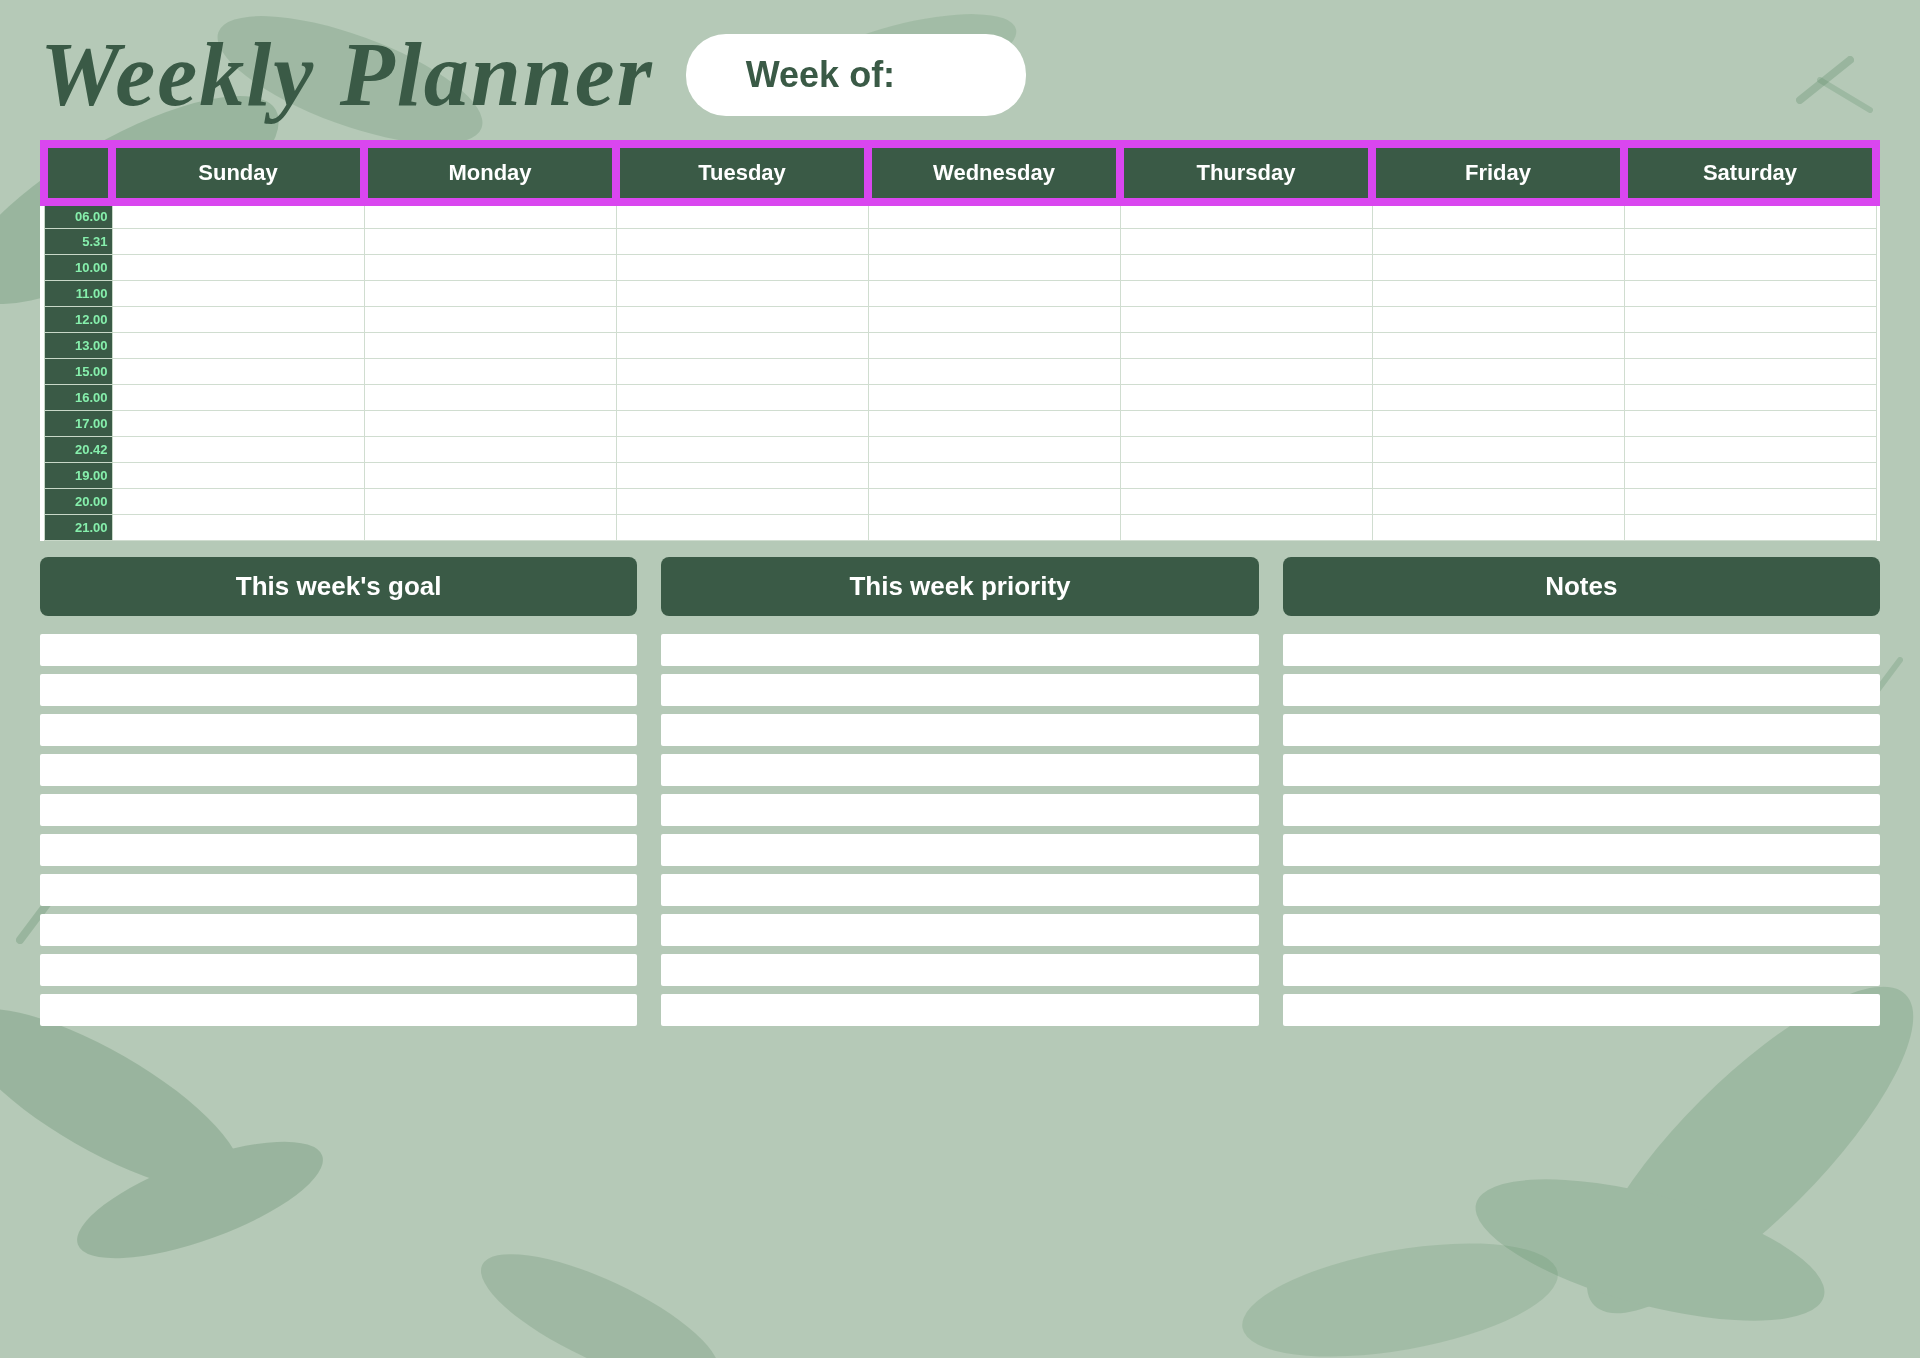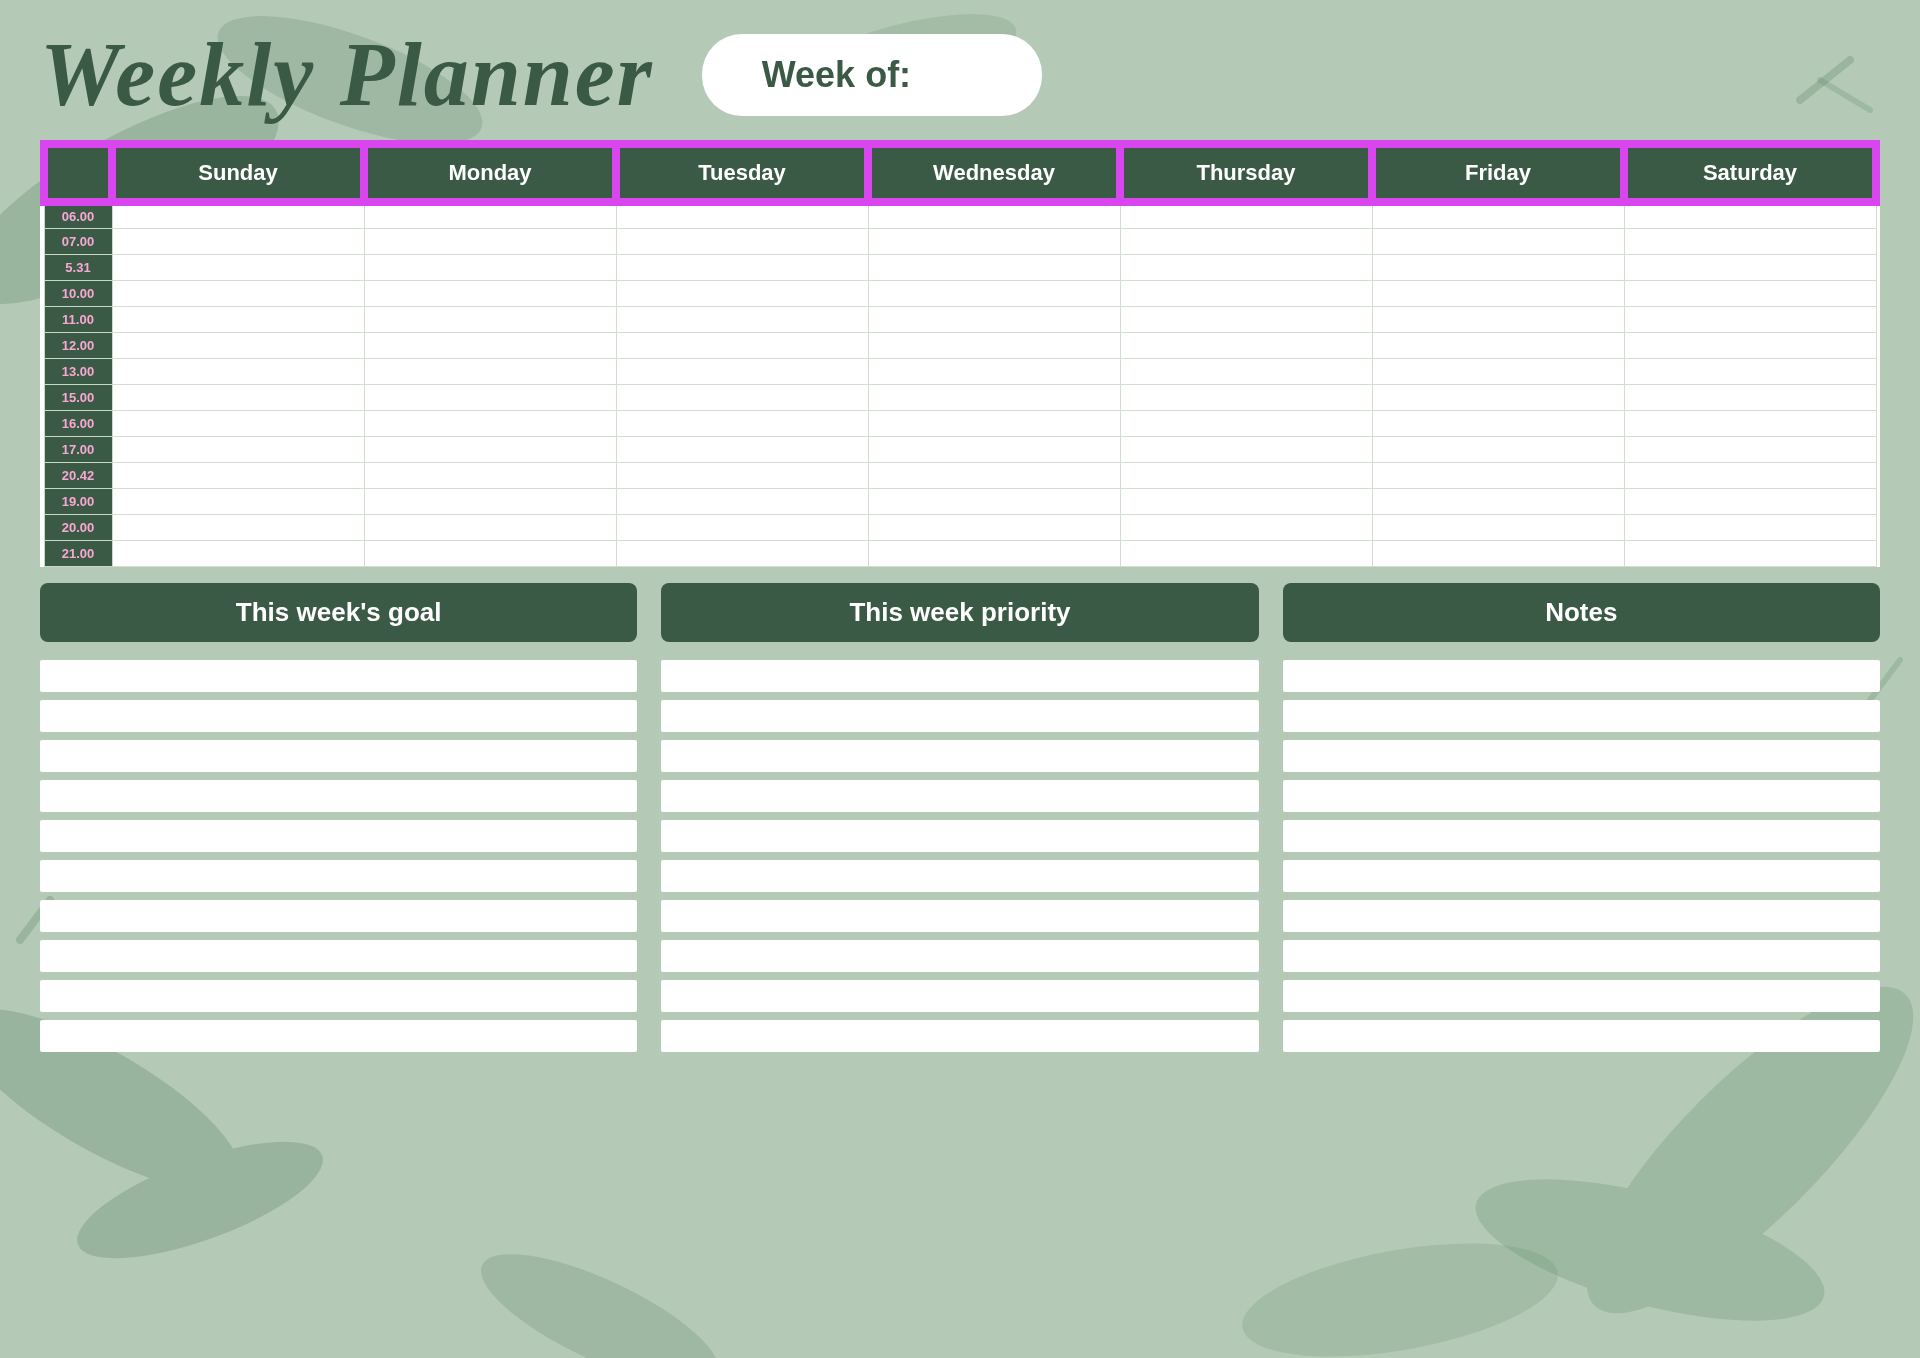--- a/index.html
+++ b/index.html
@@ -28,21 +28,21 @@
       display: flex;
       flex-direction: column;
       gap: 16px;
       height: 100%;
     }
 
     
     .header {
       display: flex;
       align-items: center;
-      gap: 48px;
+      gap: 32px;
       margin-bottom: 4px;
     }
 
     .title {
       font-size: 90px;
       font-weight: 900;
       font-style: italic;
       color: #3a5a46;
       font-family: Georgia, 'Times New Roman', serif;
       letter-spacing: 2px;
@@ -84,24 +84,24 @@
     }
 
     .schedule-table td {
       border: 1px solid #c8d8c8;
       padding: 0;
       height: 26px;
     }
 
     .schedule-table td.time-cell {
       background-color: #3a5a46;
-      color: #f9a8d4;
+      color: #86efac;
       font-size: 13px;
       font-weight: 700;
-      text-align: center;
+      text-align: right;
       padding: 2px 4px;
       width: 68px;
     }
 
     .schedule-table td.day-cell {
       background-color: white;
       border: 1px solid #d0ddd0;
     }
 
     
@@ -209,30 +209,20 @@
           <td class="time-cell">06.00</td>
           <td class="day-cell"></td>
           <td class="day-cell"></td>
           <td class="day-cell"></td>
           <td class="day-cell"></td>
           <td class="day-cell"></td>
           <td class="day-cell"></td>
           <td class="day-cell"></td>
         </tr>
         <tr>
-          <td class="time-cell">07.00</td>
-          <td class="day-cell"></td>
-          <td class="day-cell"></td>
-          <td class="day-cell"></td>
-          <td class="day-cell"></td>
-          <td class="day-cell"></td>
-          <td class="day-cell"></td>
-          <td class="day-cell"></td>
-        </tr>
-        <tr>
           <td class="time-cell">5.31</td>
           <td class="day-cell"></td>
           <td class="day-cell"></td>
           <td class="day-cell"></td>
           <td class="day-cell"></td>
           <td class="day-cell"></td>
           <td class="day-cell"></td>
           <td class="day-cell"></td>
         </tr>
         <tr>

